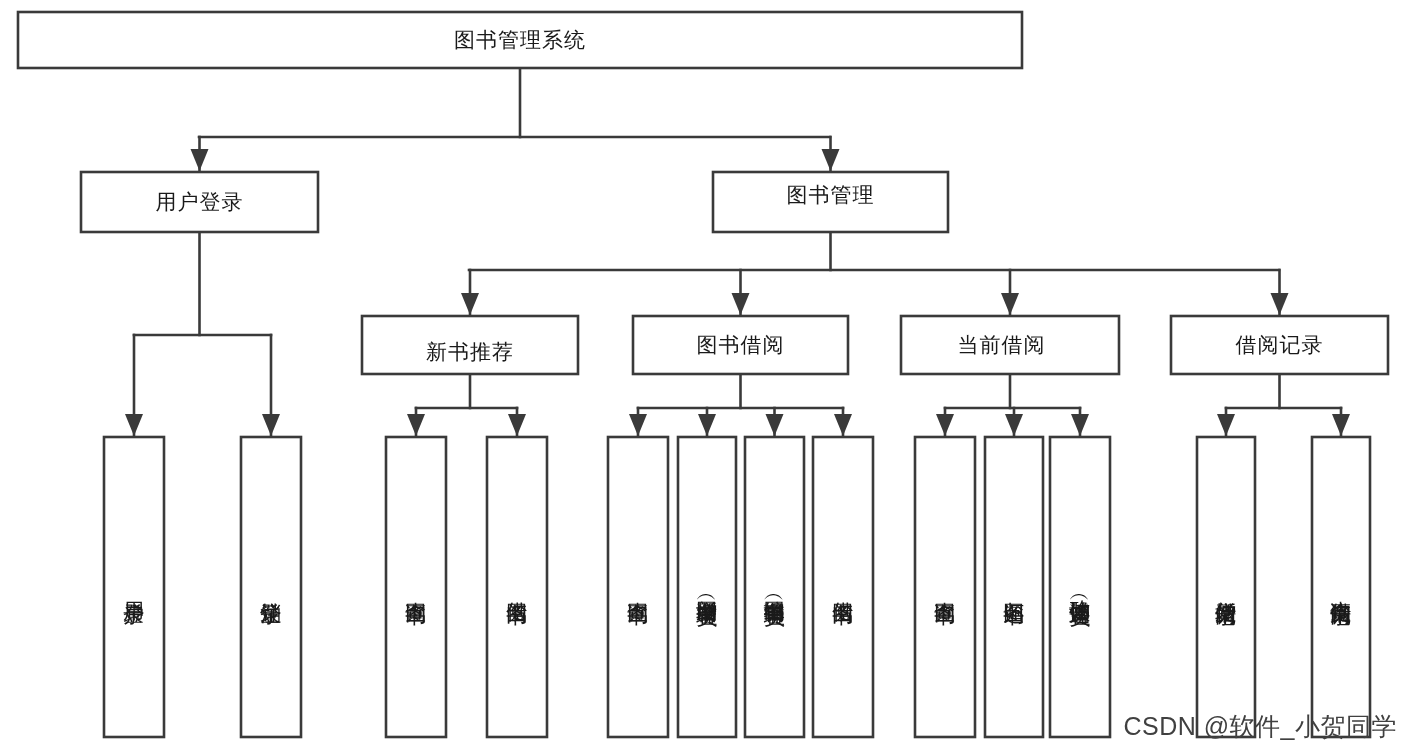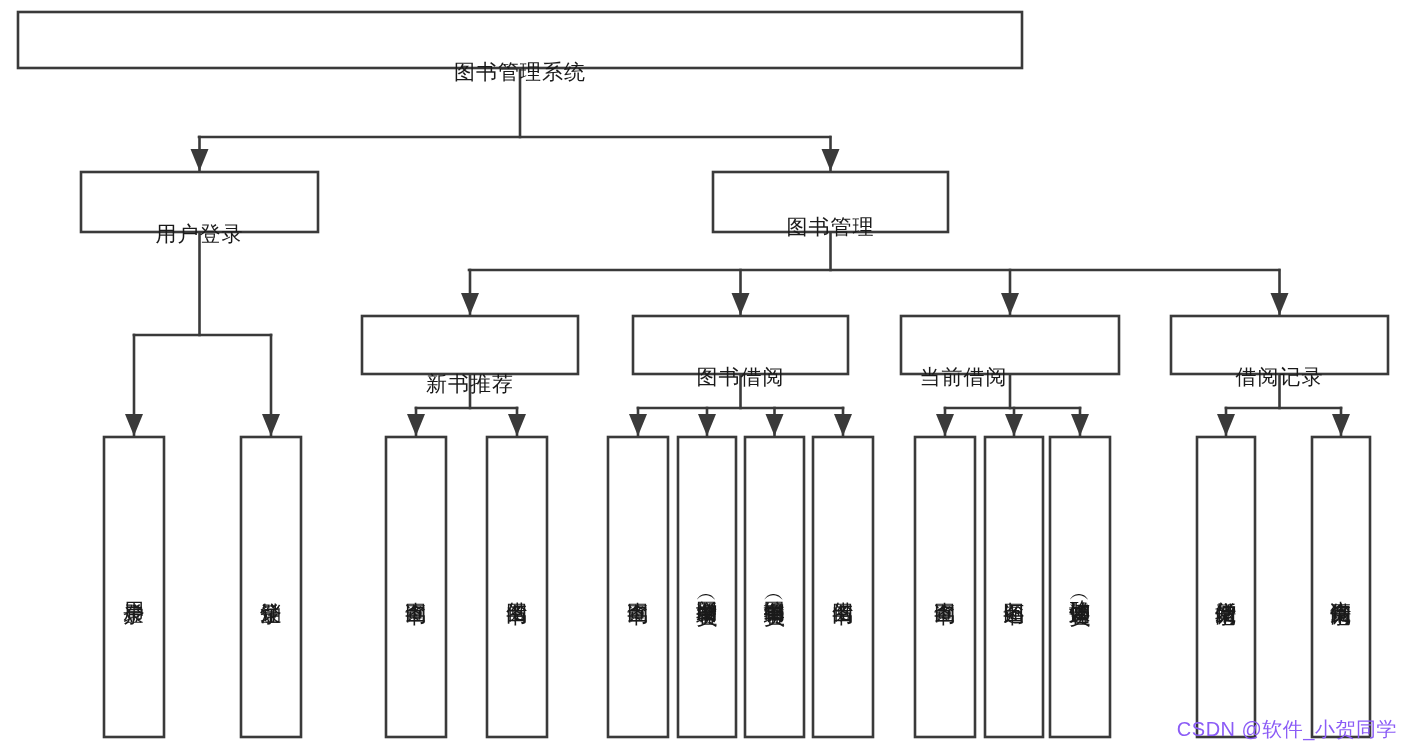--- a/index.html
+++ b/index.html
@@ -62,28 +62,27 @@
     position: absolute;
     display: flex;
     align-items: center;
     justify-content: center;
     font-size: 21px;
     color: #1a1a1a;
     letter-spacing: 1px;
     white-space: nowrap;
     pointer-events: none;
     font-family: "Liberation Sans", "DejaVu Sans", sans-serif;
-    margin-top: 32px;
   }
   #watermark {
     position: absolute;
     right: 8px;
     bottom: 4px;
-    font-size: 20px;
-    color: #8b5cf6;
+    font-size: 25px;
+    color: #404040;
     font-family: "Liberation Sans", "DejaVu Sans", sans-serif;
     letter-spacing: 0.5px;
     white-space: nowrap;
   }
 </style>
 </head>
 <body>
 
 <div id="diagram-root">
   <svg class="diagram-canvas" viewBox="0 0 1405 747" xmlns="http://www.w3.org/2000/svg">
@@ -163,21 +162,21 @@
         <rect x="1197" y="437" width="58" height="300" class="node-box"></rect>
         <rect x="1312" y="437" width="58" height="300" class="node-box"></rect>
       </g>
   </svg>
   <div id="label-layer">
       <div class="hlabel-wrap" style="left: 18px; top: 12px; width: 1004px; height: 56px;">图书管理系统</div>
       <div class="hlabel-wrap" style="left: 81px; top: 172px; width: 237px; height: 60px;">用户登录</div>
       <div class="hlabel-wrap" style="left: 713px; top: 172px; width: 235px; height: 46px;">图书管理</div>
       <div class="hlabel-wrap" style="left: 362px; top: 316px; width: 216px; height: 71px;">新书推荐</div>
       <div class="hlabel-wrap" style="left: 633px; top: 316px; width: 215px; height: 58px; text-align: center;">图书借阅</div>
-      <div class="hlabel-wrap" style="left: 863px; top: 316px; width: 201px; height: 58px; border-radius: 22px;">当前借阅</div>
+      <div class="hlabel-wrap" style="left: 901px; top: 316px; width: 201px; height: 58px; border-radius: 22px;">当前借阅</div>
       <div class="hlabel-wrap" style="left: 1171px; top: 316px; width: 217px; height: 58px;">借阅记录</div>
       <div class="vlabel-wrap" style="left: 104px; top: 437px; width: 60px; height: 300px;">用户登录</div>
       <div class="vlabel-wrap" style="left: 241px; top: 437px; width: 60px; height: 300px;">注销登录</div>
       <div class="vlabel-wrap" style="left: 386px; top: 437px; width: 60px; height: 300px;">查询图书</div>
       <div class="vlabel-wrap" style="left: 487px; top: 437px; width: 60px; height: 300px;">借阅图书</div>
       <div class="vlabel-wrap" style="left: 608px; top: 437px; width: 60px; height: 300px;">查询图书</div>
       <div class="vlabel-wrap" style="left: 678px; top: 437px; width: 58px; height: 300px;">新增图书（管理员）</div>
       <div class="vlabel-wrap" style="left: 745px; top: 437px; width: 59px; height: 300px;">编辑图书（管理员）</div>
       <div class="vlabel-wrap" style="left: 813px; top: 437px; width: 60px; height: 300px;">借阅图书</div>
       <div class="vlabel-wrap" style="left: 915px; top: 437px; width: 60px; height: 300px;">查询图书</div>

